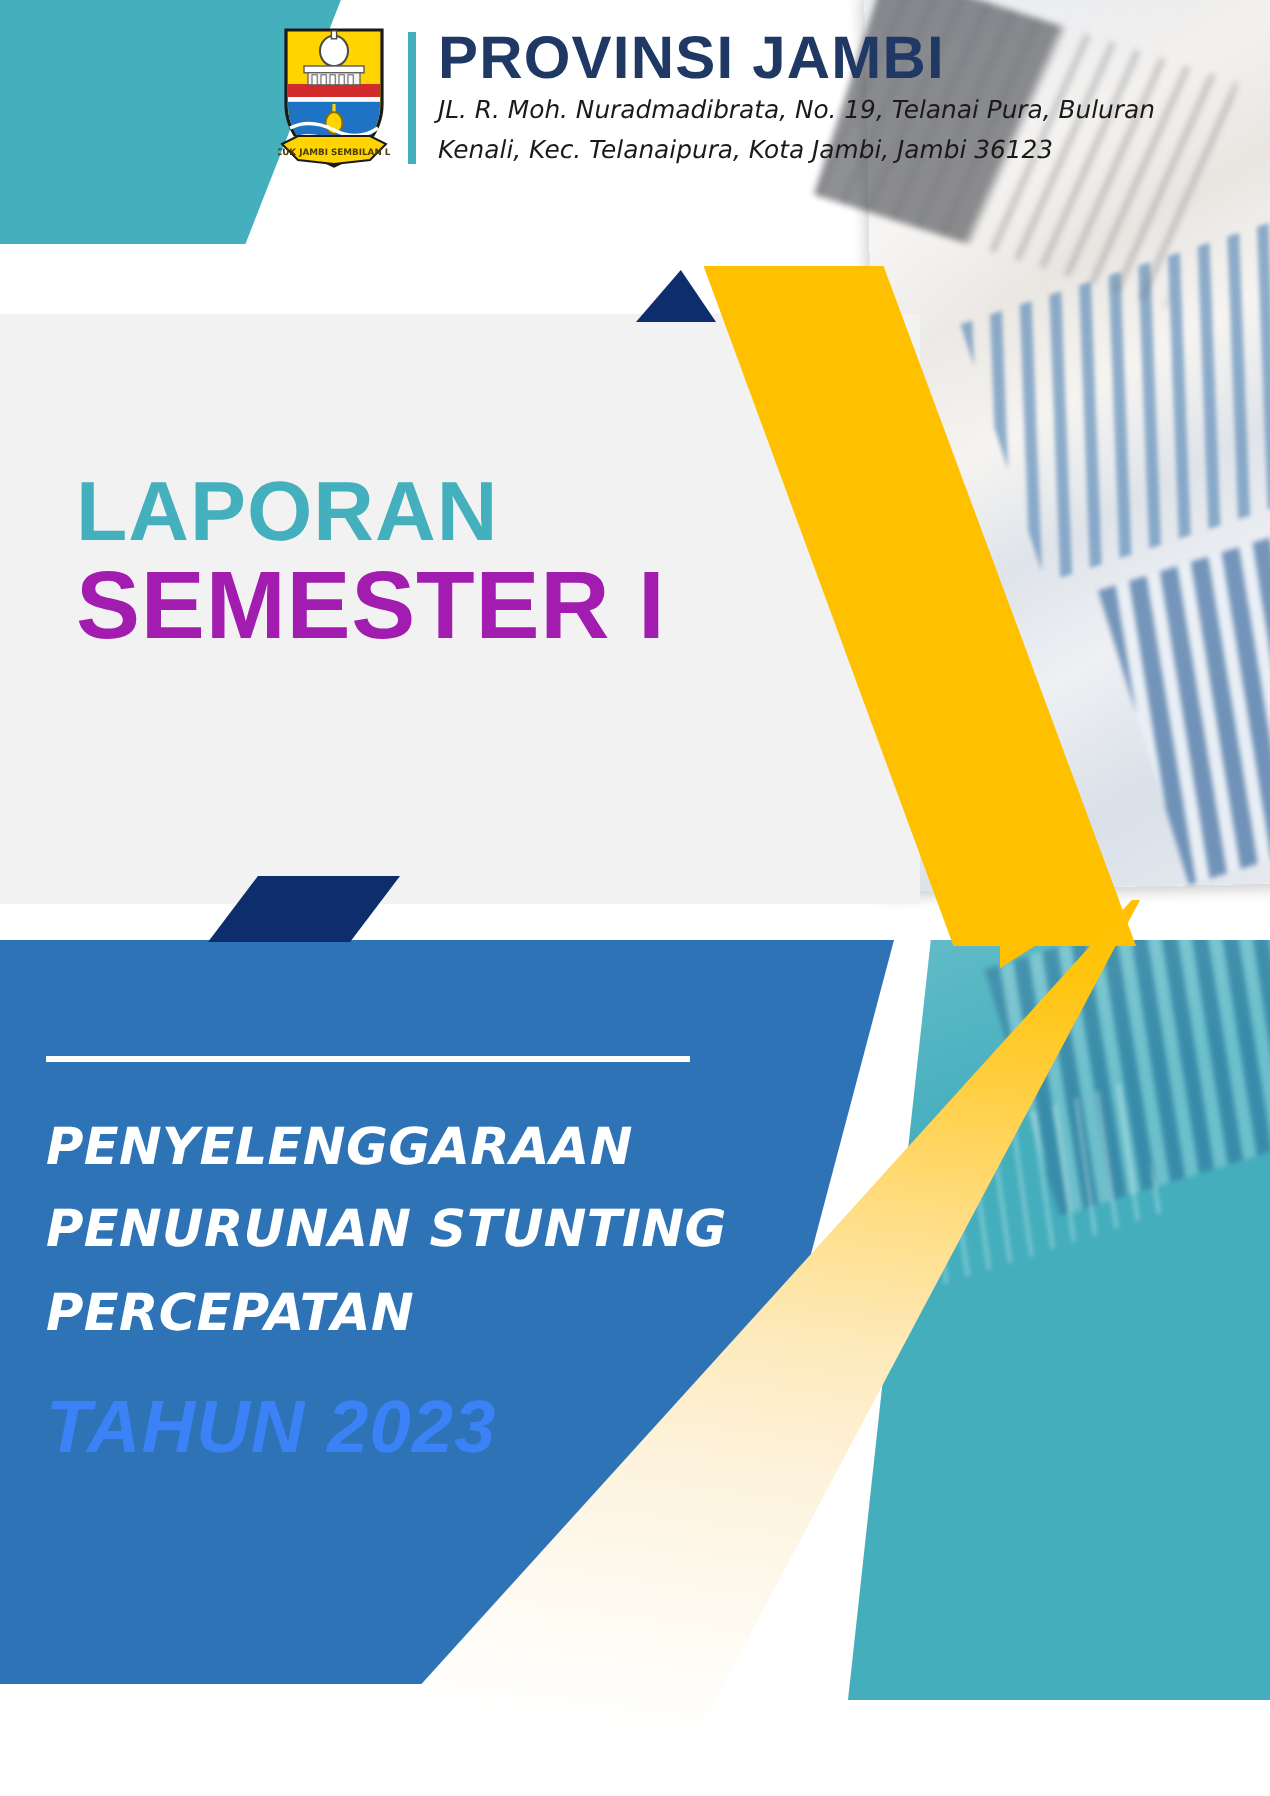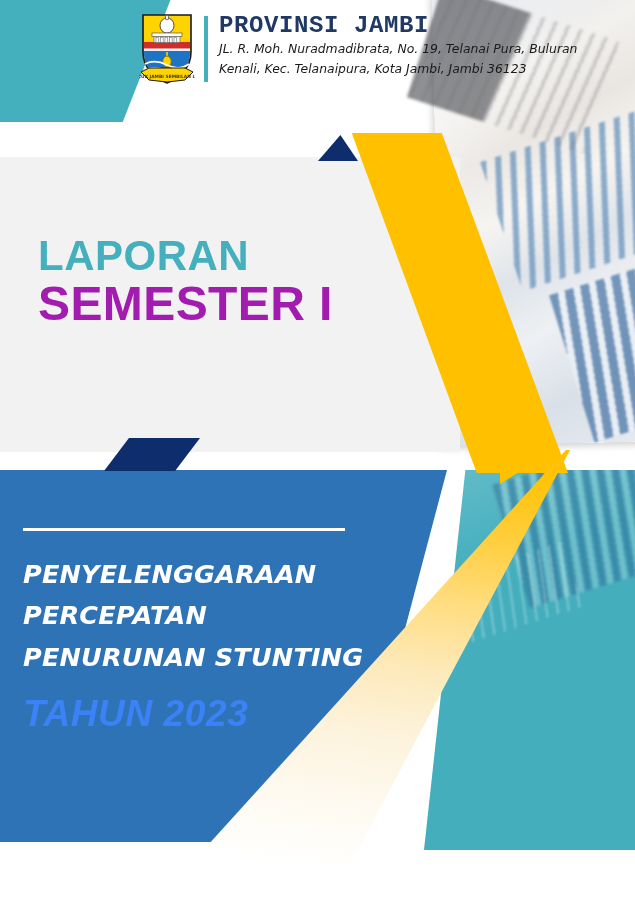--- a/index.html
+++ b/index.html
@@ -236,22 +236,22 @@
     width: 4px;
     height: 66px;
     background: #44afbd;
     margin: 4px 11px 0 9px;
     flex: none;
   }
   .header-text {
     padding-top: 2px;
   }
   .org-name {
-    font-family: Liberation Mono, monospace;
-    font-size: 24px;
+    font-family: Liberation Sans, sans-serif;
+    font-size: 30px;
     font-weight: bold;
     color: #1f3864;
     letter-spacing: 0.6px;
     line-height: 1.04;
     white-space: nowrap;
   }
   .org-address {
     font-family: "DejaVu Sans", sans-serif;
     font-size: 12.4px;
     color: #1a1a1a;
@@ -381,18 +381,18 @@
   </div>
 
   <div class="title-block">
     <div class="title-main">LAPORAN</div>
     <div class="title-sub">SEMESTER I</div>
   </div>
 
   <div class="bottom-block">
     <div class="rule"></div>
     <div class="bottom-line">PENYELENGGARAAN</div>
+    <div class="bottom-line">PENURUNAN STUNTING</div>
     <div class="bottom-line">PERCEPATAN</div>
-    <div class="bottom-line">PENURUNAN STUNTING</div>
     <div class="bottom-year">TAHUN 2023</div>
   </div>
 
 </div>
 
 </body></html>

